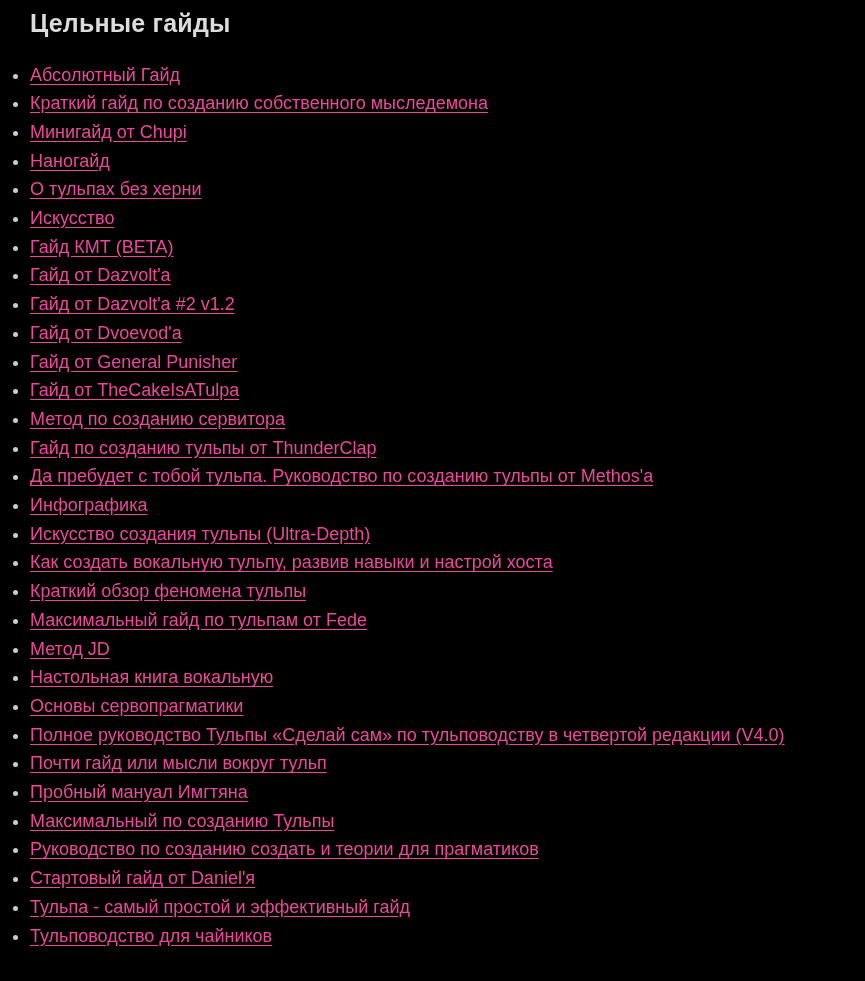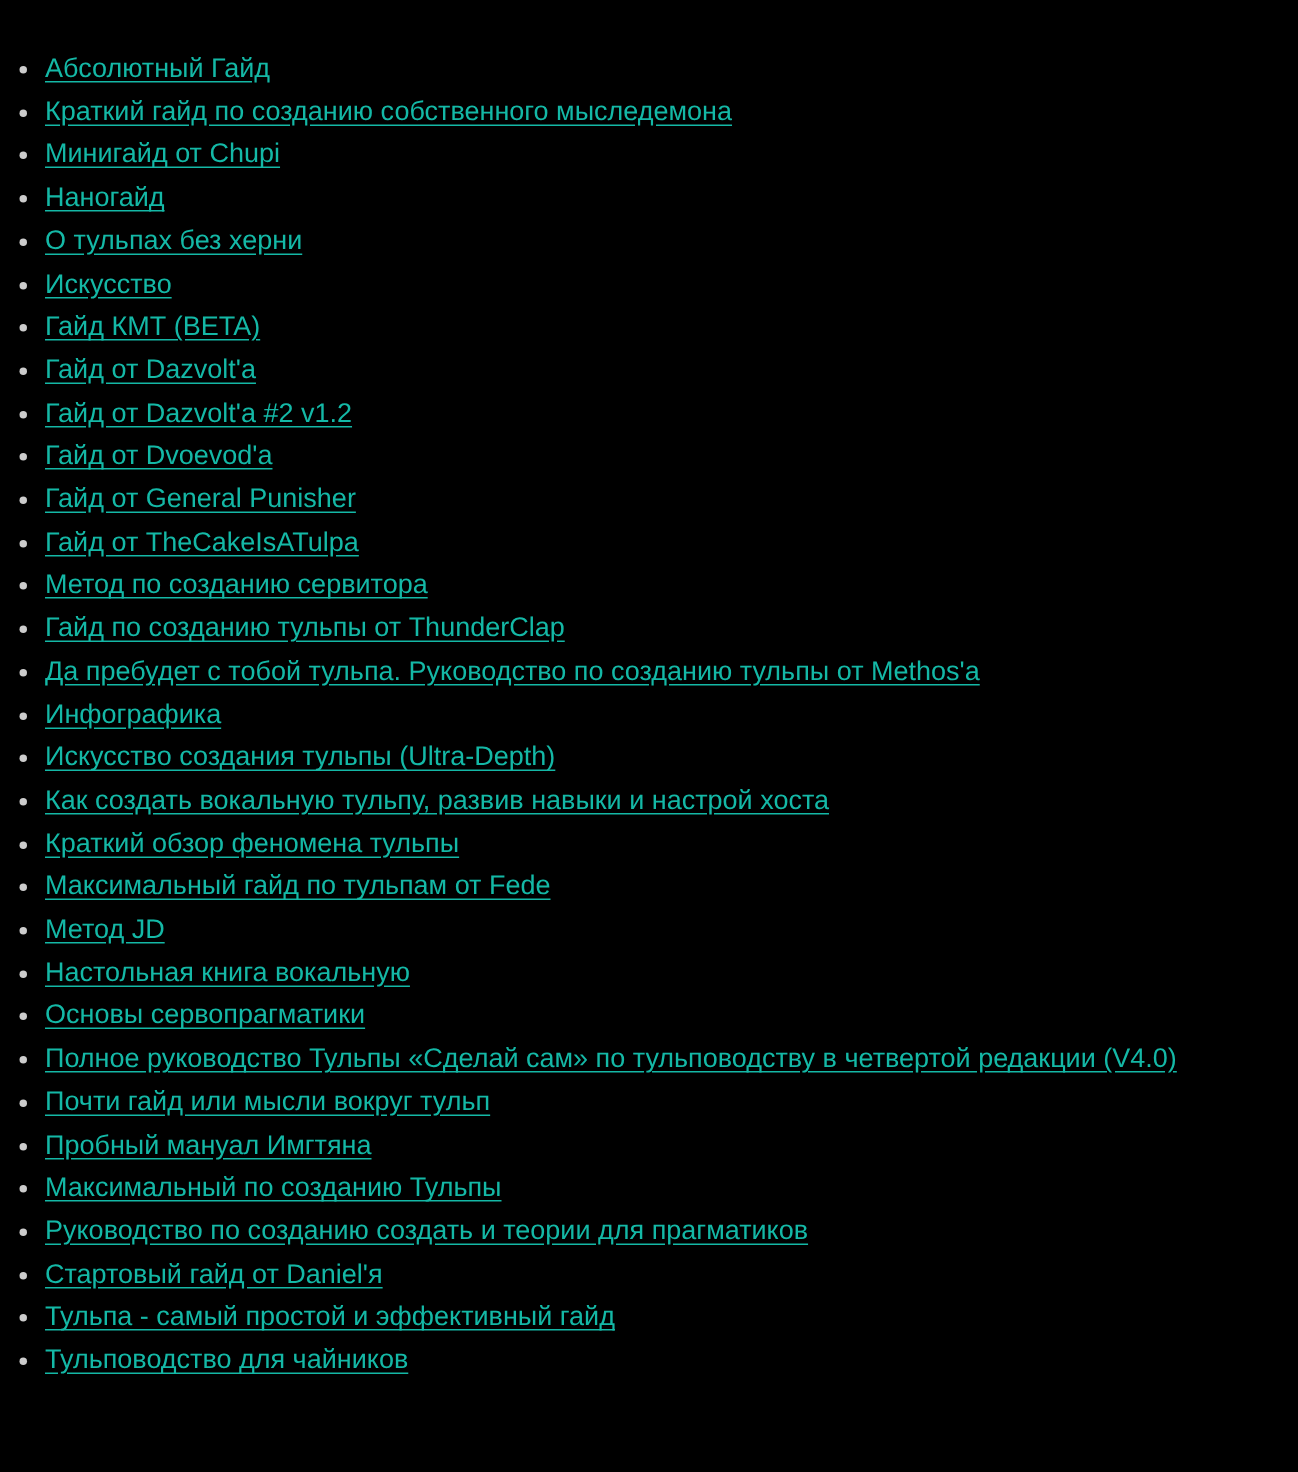--- a/index.html
+++ b/index.html
@@ -27,29 +27,30 @@
     margin: 23px 0 0 0;
     padding-left: 30px;
     list-style: disc outside;
   }
   ul.guides-list li {
     color: #cccccc;
     font-size: 18px;
     line-height: 28.7px;
   }
   ul.guides-list a {
-    color: #14b8a6;
+    color: #ec4899;
     text-underline-offset: 3px;
     cursor: pointer;
   }
 </style>
 </head>
 <body>
 
 <div class="page">
+  <h1 class="page-title">Цельные гайды</h1>
   <ul class="guides-list" id="guides-list">
       <li><a href="#">Абсолютный Гайд</a></li>
       <li><a href="#">Краткий гайд по созданию собственного мыследемона</a></li>
       <li><a href="#">Минигайд от Chupi</a></li>
       <li><a href="#">Наногайд</a></li>
       <li><a href="#">О тульпах без херни</a></li>
       <li><a href="#">Искусство</a></li>
       <li><a href="#">Гайд КМТ (BETA)</a></li>
       <li><a href="#">Гайд от Dazvolt'a</a></li>
       <li><a href="#">Гайд от Dazvolt'a #2 v1.2</a></li>

